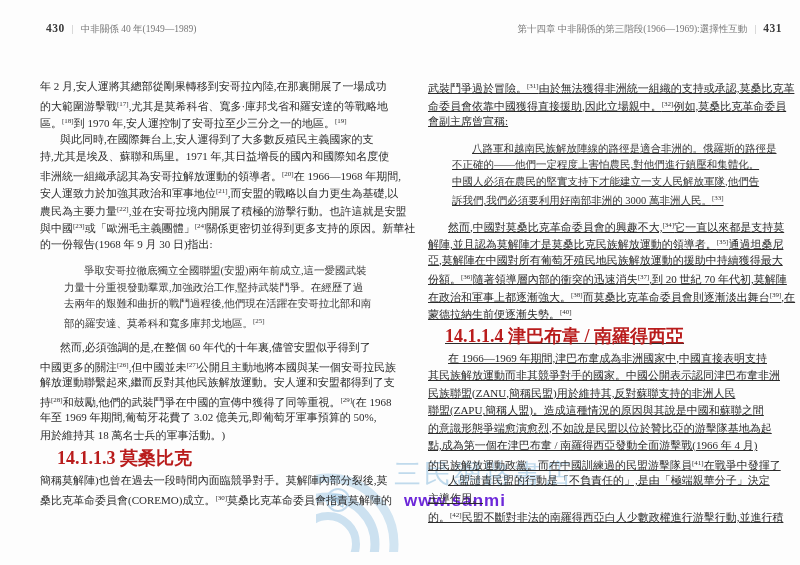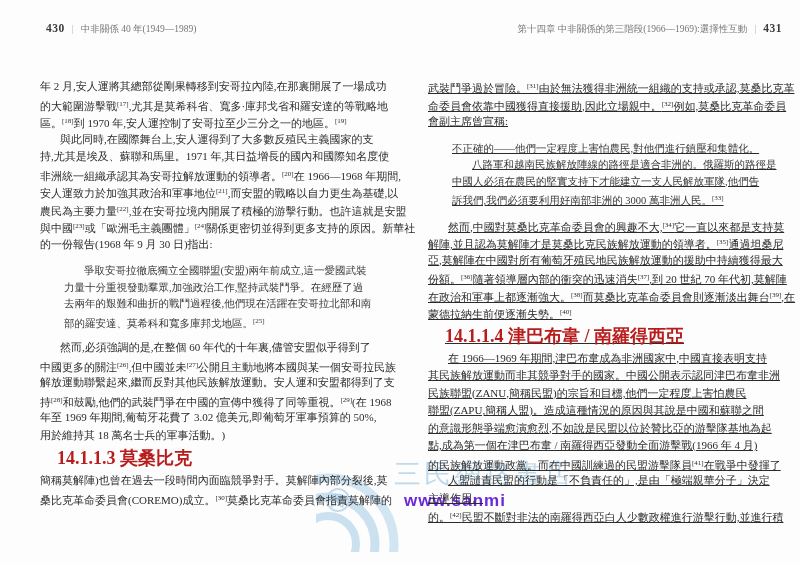--- a/index.html
+++ b/index.html
@@ -88,37 +88,37 @@
       <div class="bl heading">14.1.1.3 莫桑比克</div>
       <div class="gap-sm"></div>
       <div class="bl body">簡稱莫解陣)也曾在過去一段時間內面臨競爭對手。莫解陣內部分裂後,莫</div>
       <div class="bl body">桑比克革命委員會(COREMO)成立。<sup class="ref">[30]</sup>莫桑比克革命委員會指責莫解陣的</div>
     </div>
   <div class="col col-right" id="col-right">
       <div class="bl body">武裝鬥爭過於冒險。<sup class="ref">[31]</sup>由於無法獲得非洲統一組織的支持或承認,莫桑比克革</div>
       <div class="bl body">命委員會依靠中國獲得直接援助,因此立場親中。<sup class="ref">[32]</sup>例如,莫桑比克革命委員</div>
       <div class="bl body">會副主席曾宣稱:</div>
       <div class="gap"></div>
+      <div class="bl quote-first">八路軍和越南民族解放陣線的路徑是適合非洲的。俄羅斯的路徑是</div>
       <div class="bl quote">不正確的——他們一定程度上害怕農民,對他們進行鎮壓和集體化。</div>
-      <div class="bl quote-first">八路軍和越南民族解放陣線的路徑是適合非洲的。俄羅斯的路徑是</div>
       <div class="bl quote">中國人必須在農民的堅實支持下才能建立一支人民解放軍隊,他們告</div>
       <div class="bl quote">訴我們,我們必須要利用好南部非洲的 3000 萬非洲人民。<sup class="ref">[33]</sup></div>
       <div class="gap"></div>
       <div class="bl body-indent">然而,中國對莫桑比克革命委員會的興趣不大,<sup class="ref">[34]</sup>它一直以來都是支持莫</div>
       <div class="bl body">解陣,並且認為莫解陣才是莫桑比克民族解放運動的領導者。<sup class="ref">[35]</sup>通過坦桑尼</div>
       <div class="bl body">亞,莫解陣在中國對所有葡萄牙殖民地民族解放運動的援助中持續獲得最大</div>
       <div class="bl body">份額。<sup class="ref">[36]</sup>隨著領導層內部的衝突的迅速消失<sup class="ref">[37]</sup>,到 20 世紀 70 年代初,莫解陣</div>
       <div class="bl body">在政治和軍事上都逐漸強大。<sup class="ref">[38]</sup>而莫桑比克革命委員會則逐漸淡出舞台<sup class="ref">[39]</sup>,在</div>
       <div class="bl body">蒙德拉納生前便逐漸失勢。<sup class="ref">[40]</sup></div>
       <div class="gap-sm"></div>
       <div class="bl heading">14.1.1.4 津巴布韋 / 南羅得西亞</div>
       <div class="gap-sm"></div>
       <div class="bl body-indent">在 1966—1969 年期間,津巴布韋成為非洲國家中,中國直接表明支持</div>
       <div class="bl body">其民族解放運動而非其競爭對手的國家。中國公開表示認同津巴布韋非洲</div>
-      <div class="bl body">民族聯盟(ZANU,簡稱民盟)的宗旨和目標,他們一定程度上害怕農民</div>
+      <div class="bl body">民族聯盟(ZANU,簡稱民盟)用於維持其,反對蘇聯支持的非洲人民</div>
       <div class="bl body">聯盟(ZAPU,簡稱人盟)。造成這種情況的原因與其說是中國和蘇聯之間</div>
       <div class="bl body">的意識形態爭端愈演愈烈,不如說是民盟以位於贊比亞的游擊隊基地為起</div>
       <div class="bl body">點,成為第一個在津巴布韋 / 南羅得西亞發動全面游擊戰(1966 年 4 月)</div>
       <div class="bl body">的民族解放運動政黨。而在中國訓練過的民盟游擊隊員<sup class="ref">[41]</sup>在戰爭中發揮了</div>
       <div class="bl body-indent">人盟譴責民盟的行動是「不負責任的」,是由「極端親華分子」決定</div>
       <div class="bl body">主導作用。</div>
       <div class="bl body">的。<sup class="ref">[42]</sup>民盟不斷對非法的南羅得西亞白人少數政權進行游擊行動,並進行積</div>
     </div>
 
 </div>

